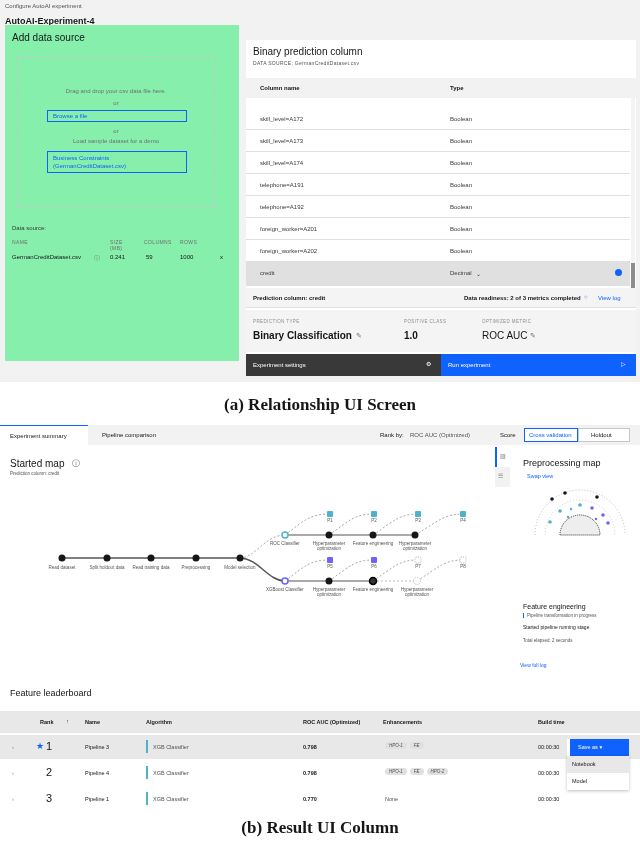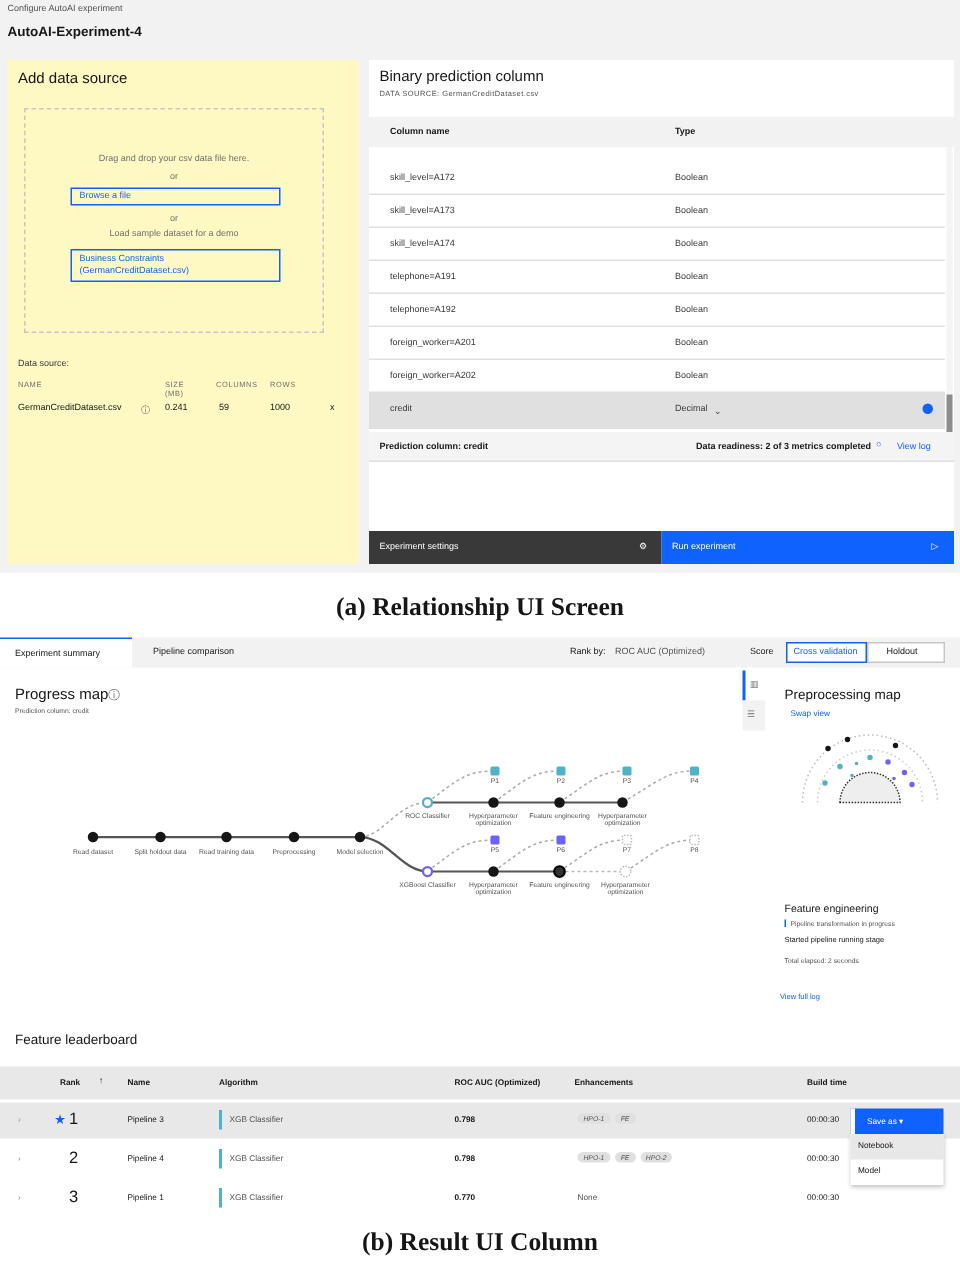--- a/index.html
+++ b/index.html
@@ -2,21 +2,21 @@
 <html><head>
 <meta charset="utf-8">
 <style>
 *{box-sizing:border-box;margin:0;padding:0}
 body{width:640px;height:842px;background:#fff;font-family:"Liberation Sans",sans-serif;color:#161616;position:relative;overflow:hidden}
 .abs{position:absolute}
 
 #cfg{position:absolute;left:0;top:0;width:640px;height:382px;background:#f2f2f2}
 .crumb{left:5px;top:3px;font-size:6px;color:#525252}
 .exp-title{left:5px;top:16px;font-size:9px;font-weight:bold}
-#ads{left:5px;top:40px;width:234px;height:336px;background:#fef9c3}
+#ads{left:5px;top:25px;width:234px;height:336px;background:#86efac}
 #ads h2{position:absolute;left:7px;top:7px;font-size:10px;font-weight:normal}
 .drop{position:absolute;left:11px;top:32px;width:200px;height:150px;border:1px dashed #c6c6c6}
 .drop .t{position:absolute;width:100%;text-align:center;font-size:6px;color:#6f6f6f}
 .btnbox{position:absolute;left:30px;width:140px;border:1px solid #0f62fe;font-size:6px;color:#0f62fe;padding:2px 5px}
 .ds-lbl{left:7px;font-size:6px;color:#393939}
 .ds-row{position:absolute;font-size:6px}
 #spc{left:246px;top:40px;width:390px;height:336px;background:#fff}
 #spc h2{position:absolute;left:7px;top:6px;font-size:10px;font-weight:normal}
 .spc-sub{position:absolute;left:7px;top:20px;font-size:5px;color:#525252;letter-spacing:.3px}
 .thead{position:absolute;left:0;top:38px;width:390px;height:20px;background:#f2f2f2;font-size:6px;font-weight:bold}
@@ -133,20 +133,30 @@
       </div>
     <div class="scroll">
         <i></i>
       </div>
     <div class="predbar">
       <span class="abs" style="left:7px;top:7px;font-weight:bold">Prediction column: credit</span>
       <span class="abs" style="left:218px;top:7px;font-weight:bold">Data readiness: 2 of 3 metrics completed</span>
       <span class="abs link" style="left:338px;top:6px">○</span>
       <span class="abs link" style="left:352px;top:7px">View log</span>
     </div>
+    <div class="metrics">
+      <span class="mlab" style="left:7px">PREDICTION TYPE</span>
+      <span class="mval" style="left:7px;font-weight:bold">Binary Classification</span>
+      <span class="abs" style="left:110px;top:22px;font-size:7px;color:#6f6f6f">✎</span>
+      <span class="mlab" style="left:158px">POSITIVE CLASS</span>
+      <span class="mval" style="left:158px;font-weight:bold">1.0</span>
+      <span class="mlab" style="left:236px">OPTIMIZED METRIC</span>
+      <span class="mval" style="left:236px">ROC AUC</span>
+      <span class="abs" style="left:284px;top:22px;font-size:7px;color:#6f6f6f">✎</span>
+    </div>
     <div class="btn-dark">
       <span class="abs" style="left:7px;top:8px">Experiment settings</span>
       <span class="abs" style="left:180px;top:6px">⚙</span>
     </div>
     <div class="btn-blue">
       <span class="abs" style="left:7px;top:8px">Run experiment</span>
       <span class="abs" style="left:180px;top:6px">▷</span>
     </div>
   </div>
 </div>
@@ -157,21 +167,21 @@
   <div class="tabs">
     <div class="tab active" style="left:0;width:88px">Experiment summary</div>
     <div class="tab" style="left:92px">Pipeline comparison</div>
     <span class="abs" style="left:380px;top:7px">Rank by:</span>
     <span class="abs" style="left:410px;top:7px;color:#525252">ROC AUC (Optimized)</span>
     <span class="abs" style="left:500px;top:7px">Score</span>
     <span class="abs link" style="left:524px;top:3px;width:54px;height:14px;border:1px solid #0f62fe;background:#fff;padding:3px 4px">Cross validation</span>
     <span class="abs" style="left:578px;top:3px;width:52px;height:14px;border:1px solid #c6c6c6;background:#fff;padding:3px 12px">Holdout</span>
   </div>
 
-  <div class="abs pm-title">Progress map</div>
+  <div class="abs pm-title">Started map</div>
   <span class="abs" style="left:72px;top:33px;font-size:8px;color:#6f6f6f">ⓘ</span>
   <div class="abs pm-sub">Prediction column: credit</div>
 
   <svg class="abs" style="left:0;top:55px" width="495" height="135">
     <line x1="62" y1="78" x2="240" y2="78" stroke="#555" stroke-width="1.5"></line>
     <path d="M240 78 C255 78 265 55 285 55" stroke="#aaa" fill="none" stroke-dasharray="2,2"></path>
     <path d="M240 78 C258 78 268 101 285 101" stroke="#555" fill="none" stroke-width="1.5"></path>
     <line x1="285" y1="55" x2="415" y2="55" stroke="#555" stroke-width="1.2"></line>
     <line x1="285" y1="101" x2="373" y2="101" stroke="#555" stroke-width="1.2"></line>
     <line x1="373" y1="101" x2="417" y2="101" stroke="#bbb" stroke-dasharray="2,2"></line>

